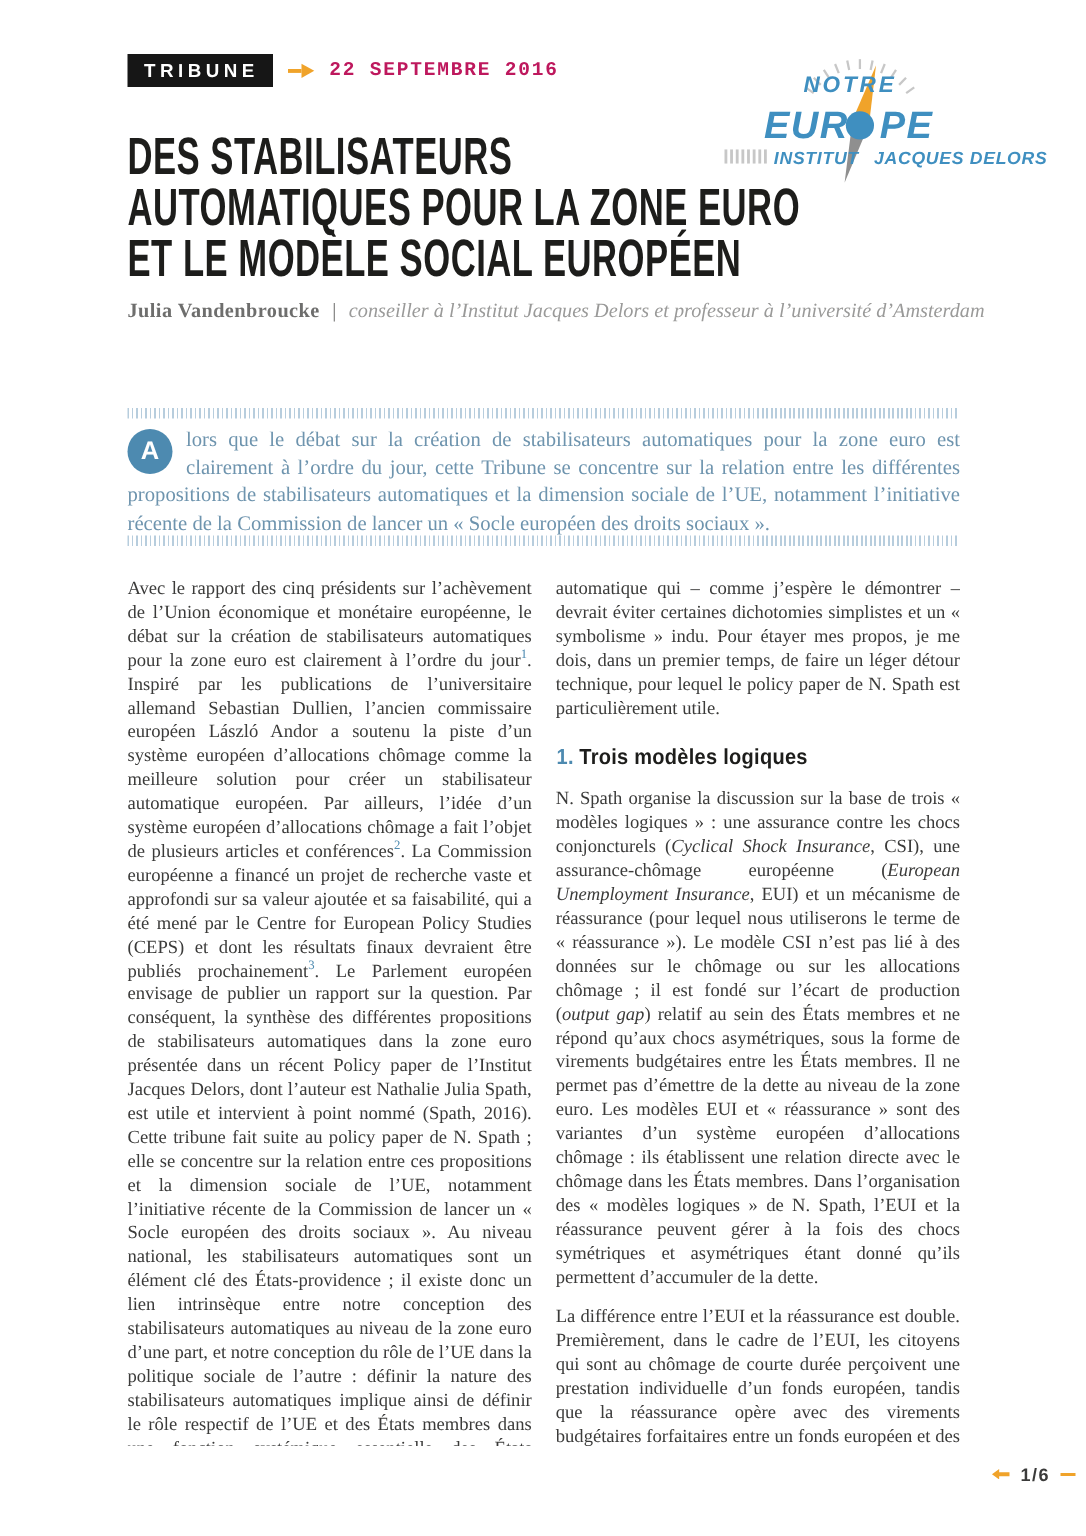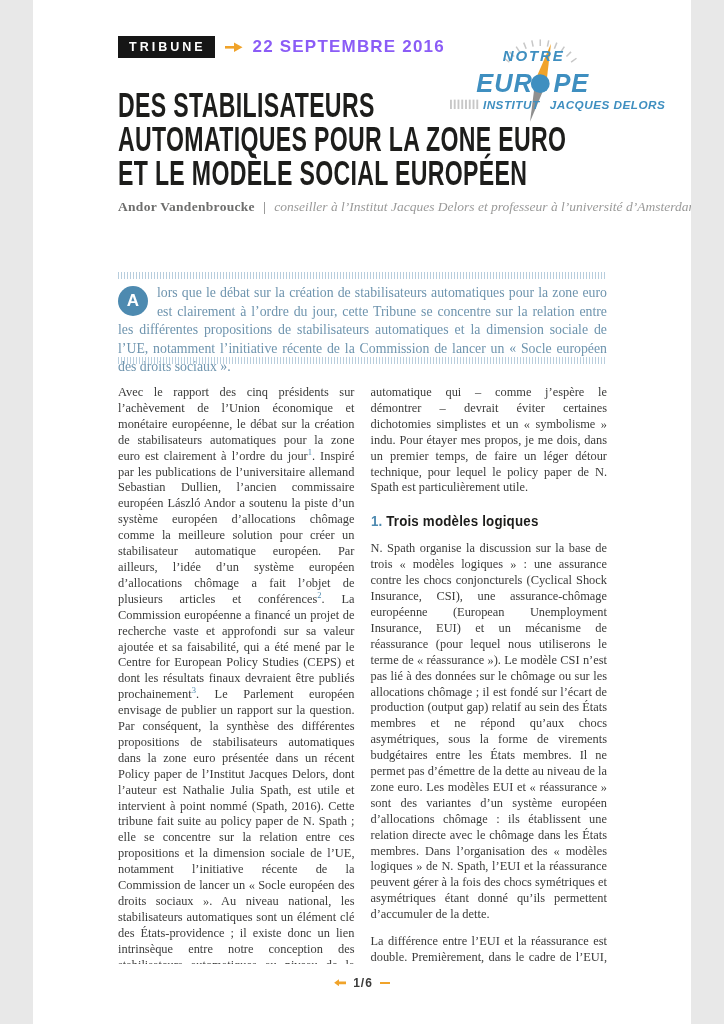--- a/index.html
+++ b/index.html
@@ -1,37 +1,37 @@
 <!DOCTYPE html>
 <html lang="fr"><head>
 <meta charset="utf-8">
 <style>
   html,body{margin:0;padding:0;background:#e8e8e8;}
   .sheet{
     position:relative;
-    width:658px;height:1024px;
+    width:724px;height:1024px;
     background:#ffffff;
     margin:0 auto;
     overflow:hidden;
     font-family:"Liberation Serif", serif;
     color:#3b3b3a;
   }
   
   .masthead{position:absolute;left:85px;top:36px;right:36px;height:90px;}
   .kicker{display:flex;align-items:center;gap:10px;}
   .badge{
     background:#161616;color:#ffffff;
     font-family:"Liberation Sans", sans-serif;font-weight:bold;
     font-size:12.5px;letter-spacing:3px;
     padding:5px 9px 4px 11px;line-height:1;
   }
   .arrow-icon{display:inline-flex;align-items:center;}
   .date{
-    font-family:Liberation Sans, sans-serif;font-weight:bold;
-    font-size:17px;letter-spacing:1.2px;color:#8b5cf6;
+    font-family:Liberation Mono, monospace;font-weight:bold;
+    font-size:13px;letter-spacing:1.2px;color:#be185d;
   }
   .logo{position:absolute;right:0;top:-6px;width:205px;height:100px;font-style:italic;}
   .logo svg{overflow:visible;}
   
   .title{
     position:absolute;left:85px;top:88px;margin:0;
     font-family:"Liberation Sans", sans-serif;font-weight:bold;
     font-size:35px;line-height:34px;color:#1d1d1b;
     transform:scaleX(0.66);transform-origin:left top;
     white-space:nowrap;letter-spacing:0.5px;
@@ -65,32 +65,32 @@
     position:absolute;left:85px;right:84px;top:385px;bottom:60px;
     display:flex;gap:16px;overflow:hidden;
   }
   .col{flex:1 1 0;min-width:0;}
   .body-p{
     margin:0 0 11px 0;
     font-size:12.4px;line-height:15.9px;text-align:justify;
     hyphens:auto;-webkit-hyphens:auto;
   }
   .fn{color:#4d8ab0;font-size:8.5px;line-height:0;}
-  .it{}
+  .it{font-style:italic;}
   .section-heading{
     margin:17px 0 12px 0;
     font-family:"Liberation Sans", sans-serif;font-weight:bold;
     font-size:14.5px;color:#1d1d1b;letter-spacing:0.2px;
     transform:scaleX(0.92);transform-origin:left;white-space:nowrap;
   }
   .section-heading .num{color:#4d8ab0;margin-right:4px;}
   
   .pagefoot{
     position:absolute;left:0;right:0;bottom:34px;
-    text-align:center;
+    text-align:right;
     font-family:"Liberation Sans", sans-serif;font-weight:bold;
     font-size:12px;color:#3b3b3a;letter-spacing:1px;
   }
   .dash{
     display:inline-block;width:10px;height:2.5px;background:#f0a32a;
     vertical-align:middle;margin:0 7px 2px 7px;
   }
   .dash.left{clip-path:polygon(0 50%,40% 0,40% 30%,100% 30%,100% 70%,40% 70%,40% 100%);height:7px;width:12px;}
 </style>
 </head>
@@ -149,21 +149,21 @@
     </div>
   </div>
 
   <h1 class="title">
     <span>DES STABILISATEURS</span>
     <span>AUTOMATIQUES POUR LA ZONE EURO</span>
     <span>ET LE MODÈLE SOCIAL EUROPÉEN</span>
   </h1>
 
   <div class="byline">
-    <span class="author">Andor Vandenbroucke</span>
+    <span class="author">Julia Vandenbroucke</span>
     <span class="pipe">|</span>
     <span class="role">conseiller à l’Institut Jacques Delors et professeur à l’université d’Amsterdam</span>
   </div>
 
   <div class="rule top"></div>
   <div class="abstract">
     <span class="dropcap">A</span>
     <span>lors que le débat sur la création de stabilisateurs automatiques pour la zone euro est clairement à l’ordre du jour, cette Tribune se concentre sur la relation entre les différentes propositions de stabilisateurs automatiques et la dimension sociale de l’UE, notamment l’initiative récente de la Commission de lancer un « Socle européen des droits sociaux ».</span>
   </div>
   <div class="rule bottom"></div>

